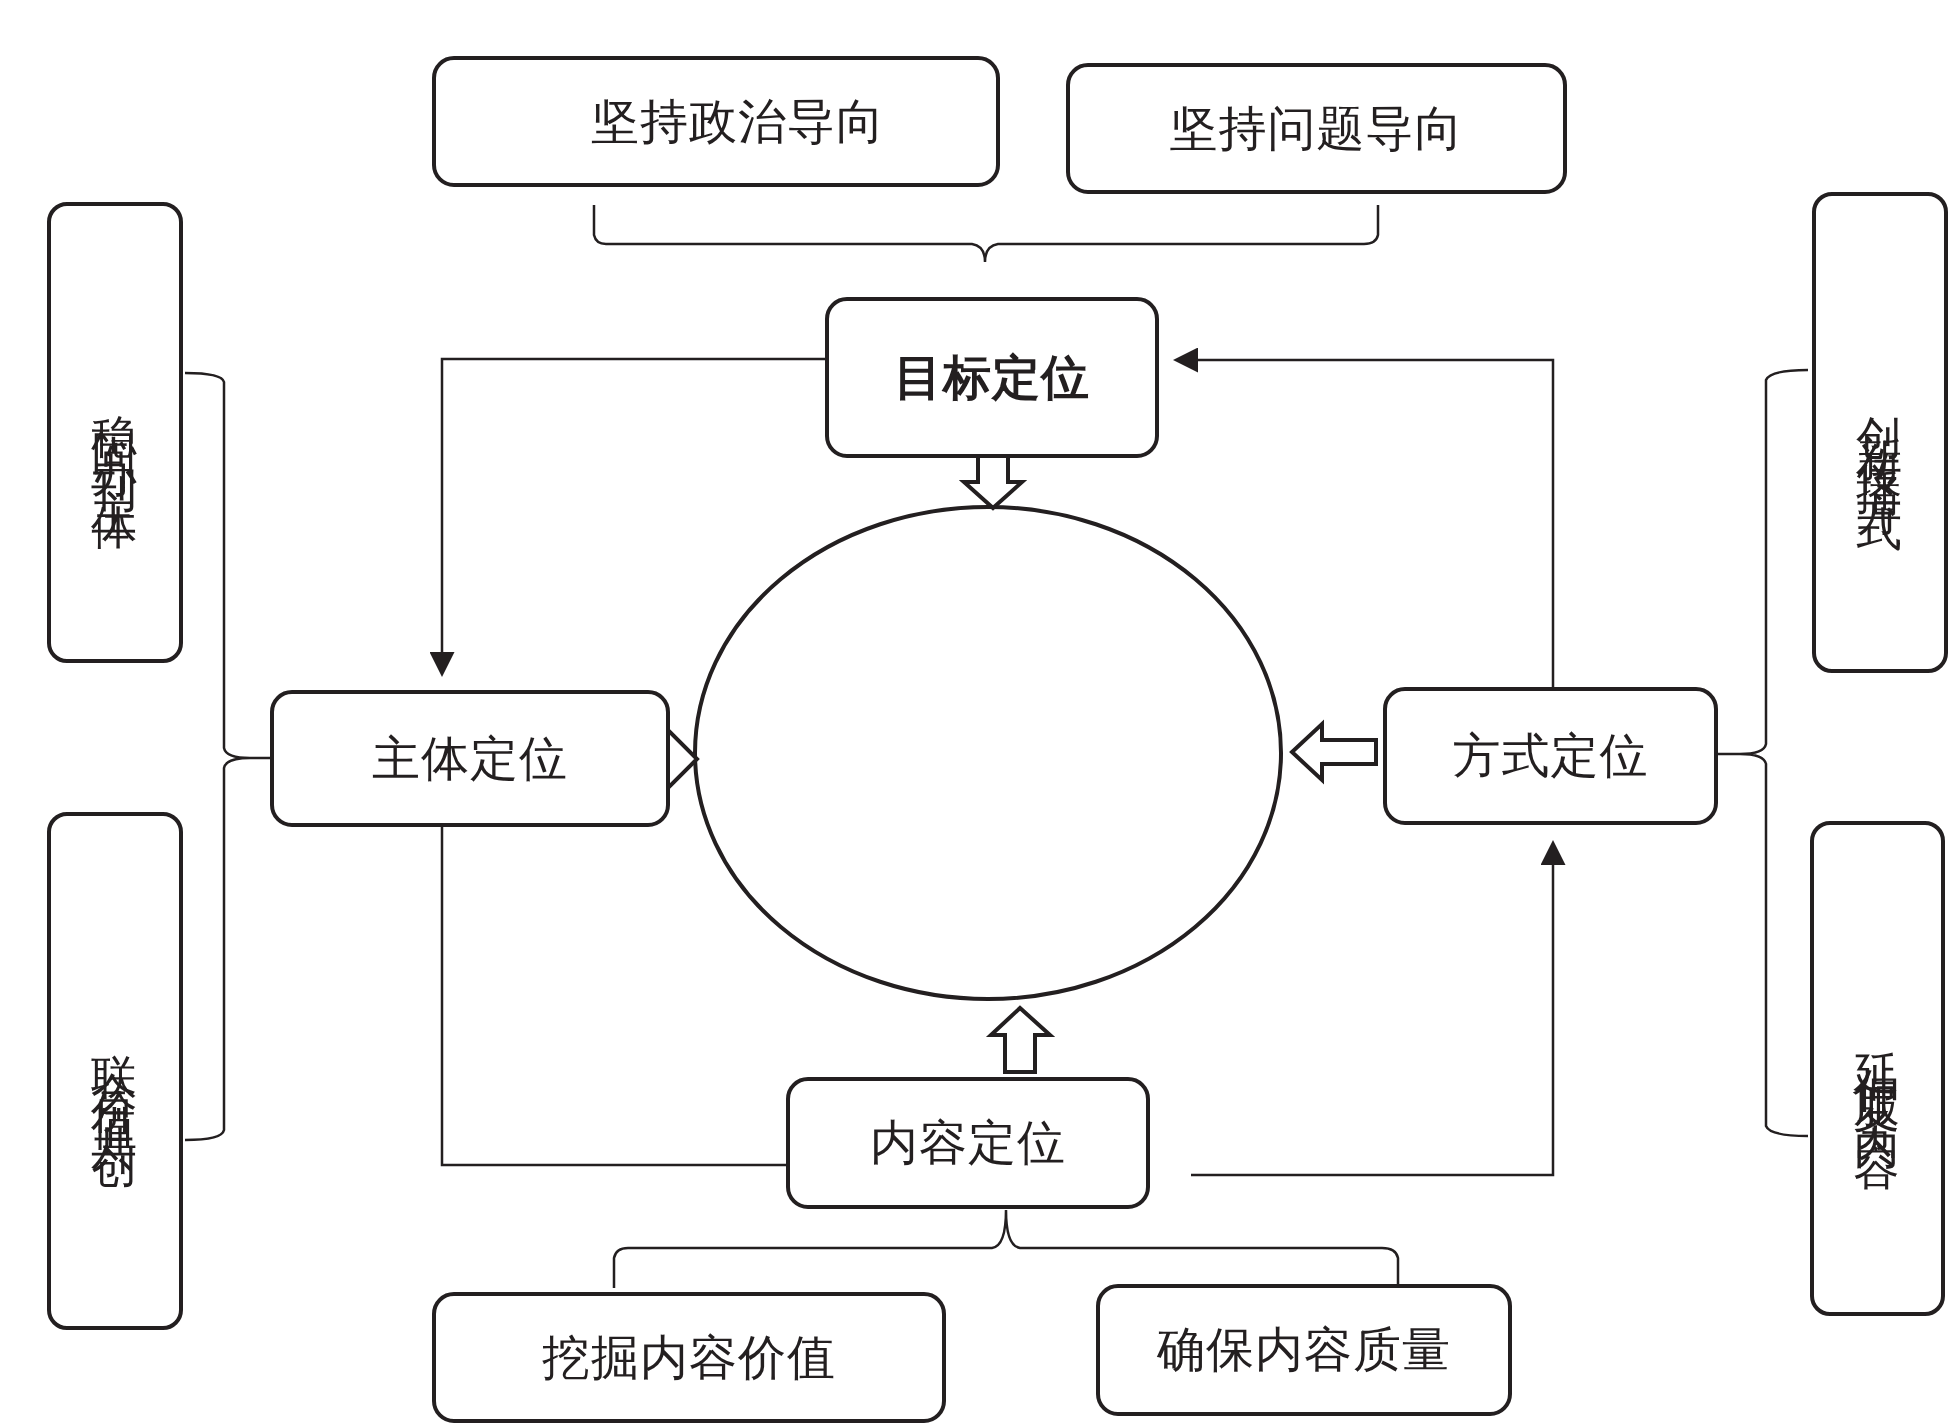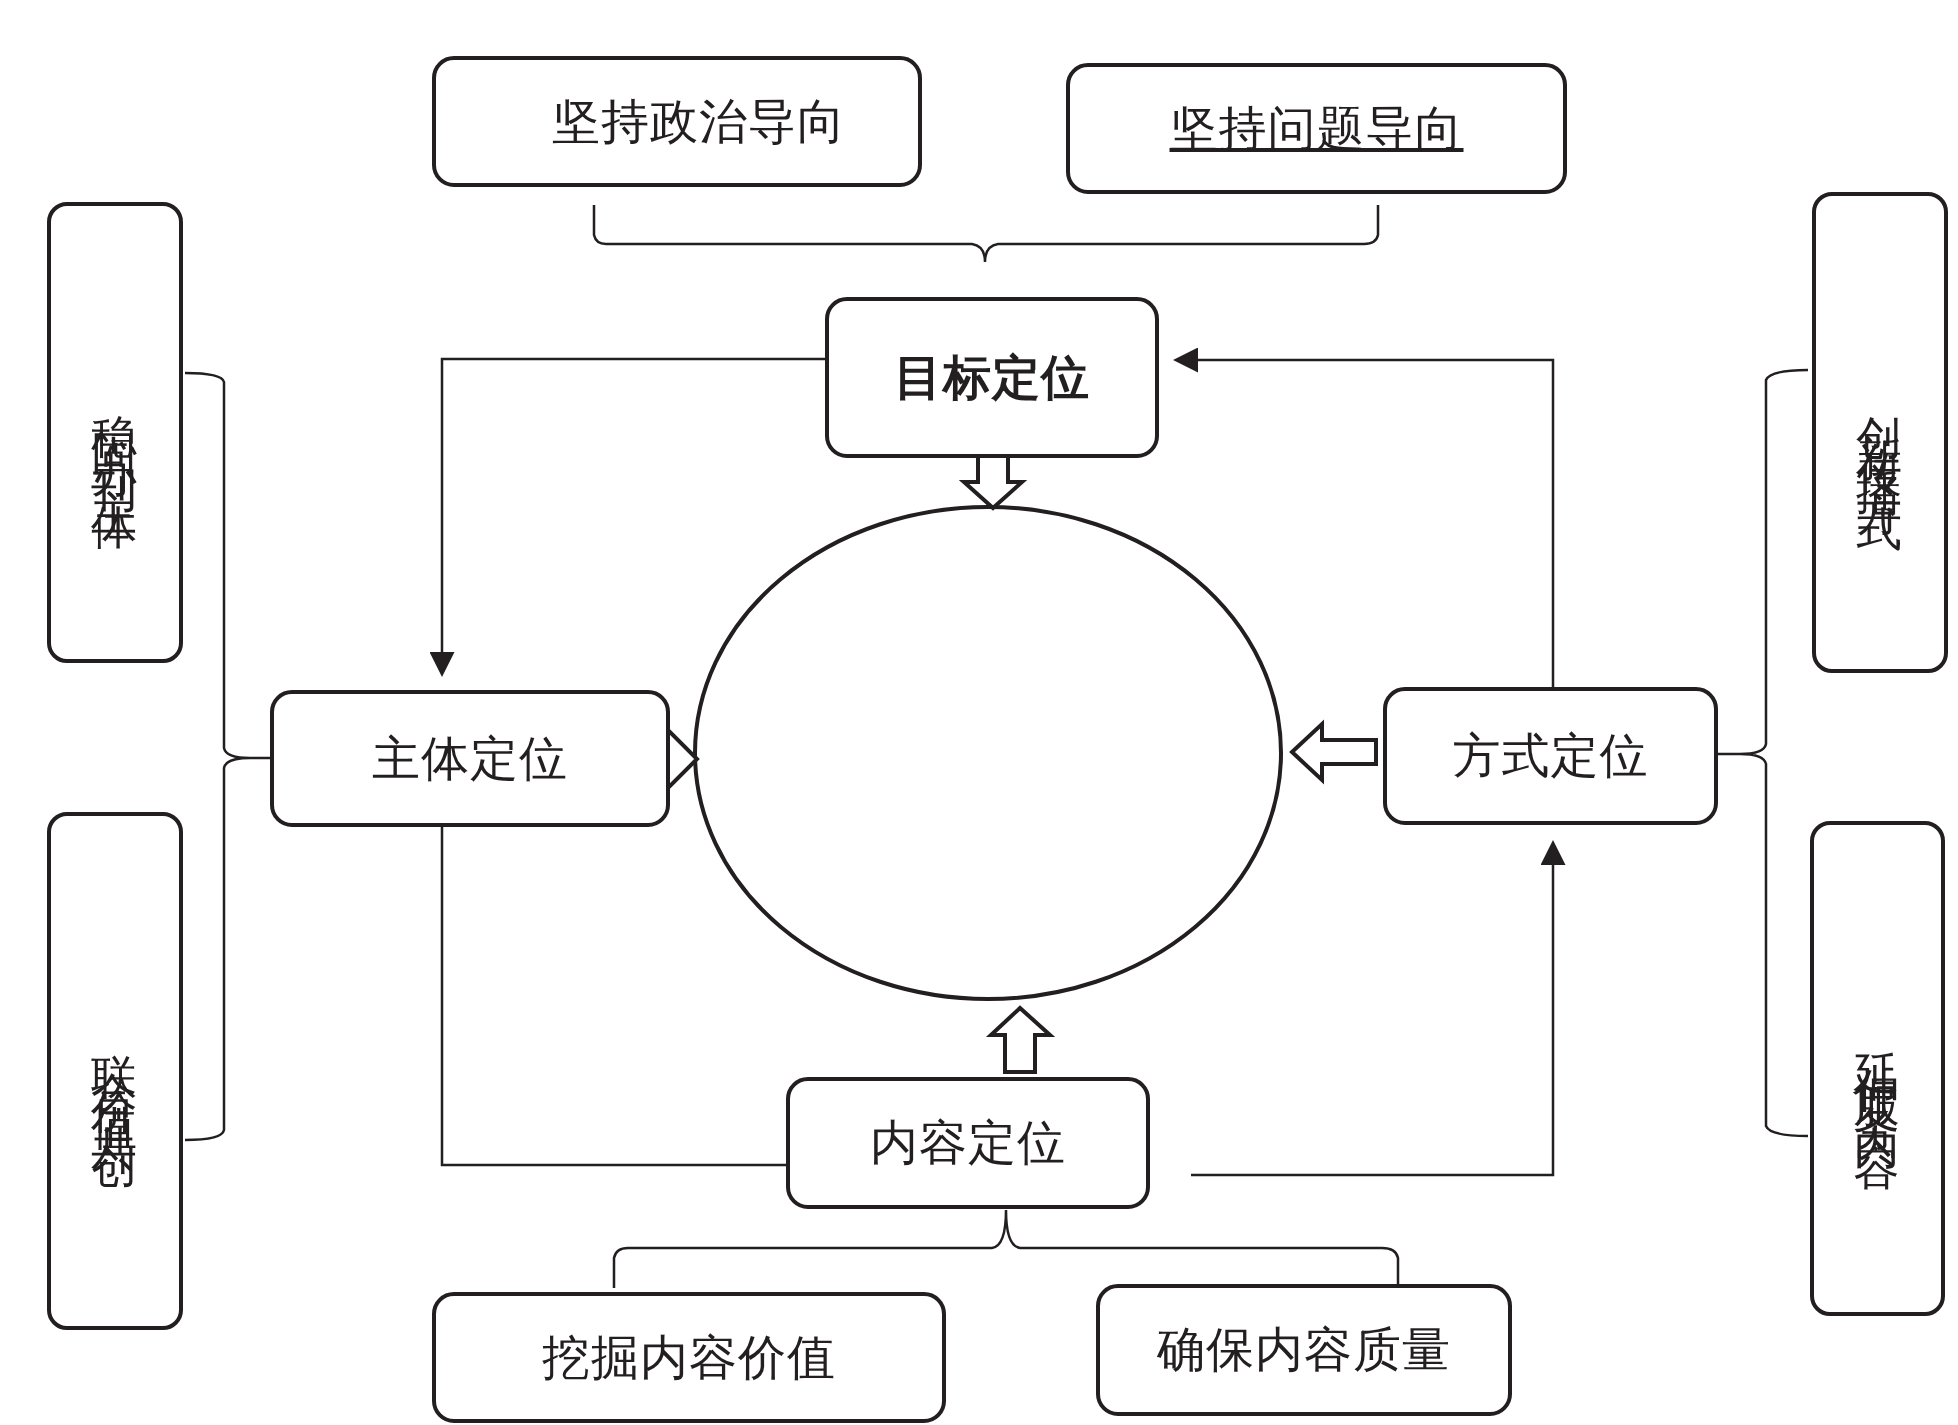--- a/index.html
+++ b/index.html
@@ -65,24 +65,24 @@
 <div class="box" style="left:270px;top:690px;width:400px;height:137px;">
   <span>主体定位</span>
 </div>
 <div class="box" style="left:1383px;top:687px;width:335px;height:138px;">
   <span>方式定位</span>
 </div>
 <div class="box" style="left:786px;top:1077px;width:364px;height:132px;">
   <span>内容定位</span>
 </div>
 
-<div class="box" style="left:432px;top:56px;width:490px;height:131px;padding-left:44px;">
+<div class="box" style="left:432px;top:56px;width:568px;height:131px;padding-left:44px;">
   <span>坚持政治导向</span>
 </div>
-<div class="box" style="left:1066px;top:63px;width:501px;height:131px;text-decoration:underline;">
+<div class="box" style="left:1066px;top:63px;width:501px;height:131px;">
   <span>坚持问题导向</span>
 </div>
 
 <div class="box" style="left:432px;top:1292px;width:514px;height:131px;">
   <span>挖掘内容价值</span>
 </div>
 <div class="box" style="left:1096px;top:1284px;width:416px;height:132px;">
   <span>确保内容质量</span>
 </div>
 

